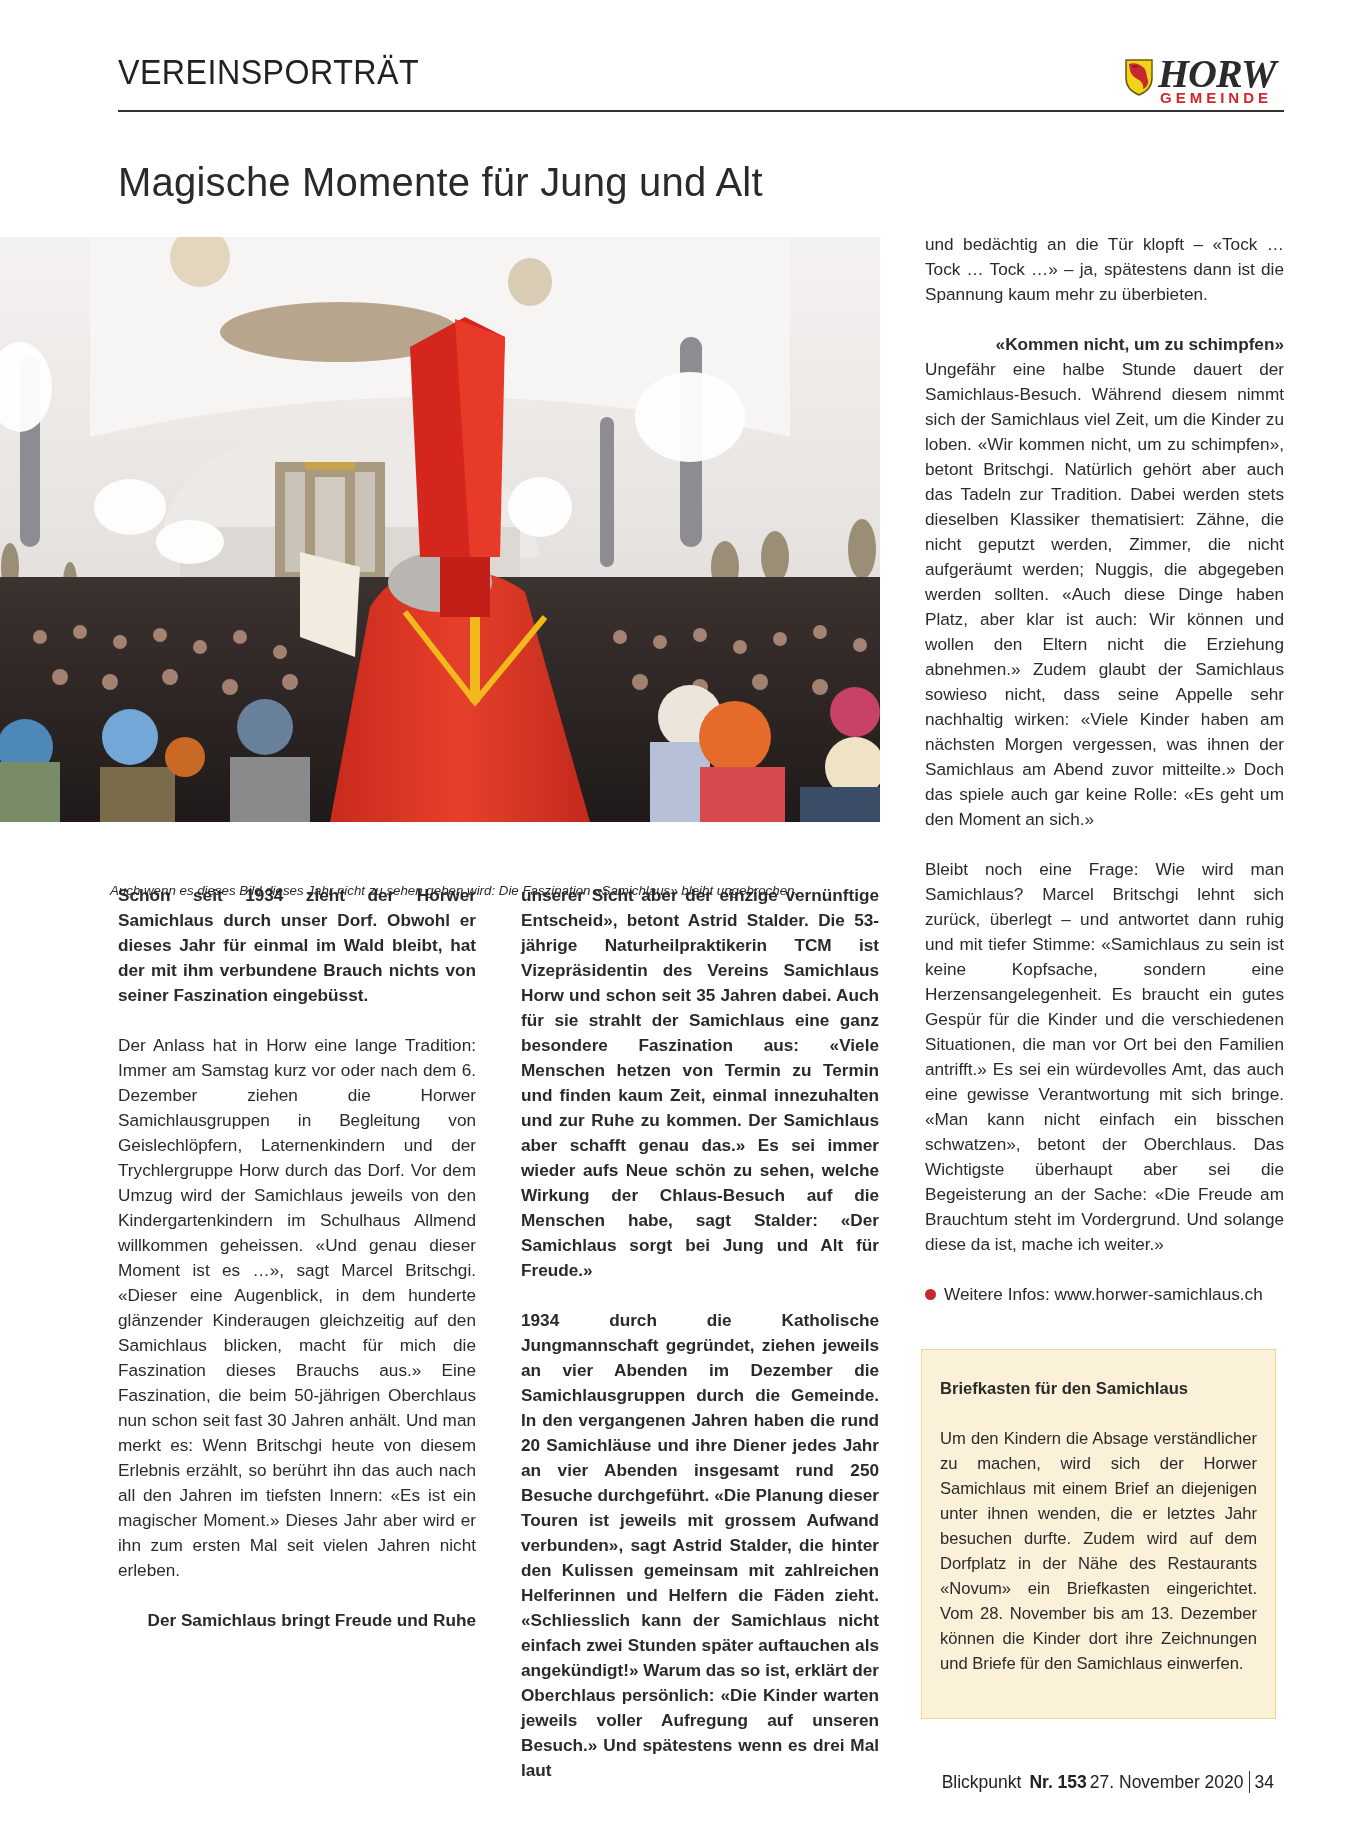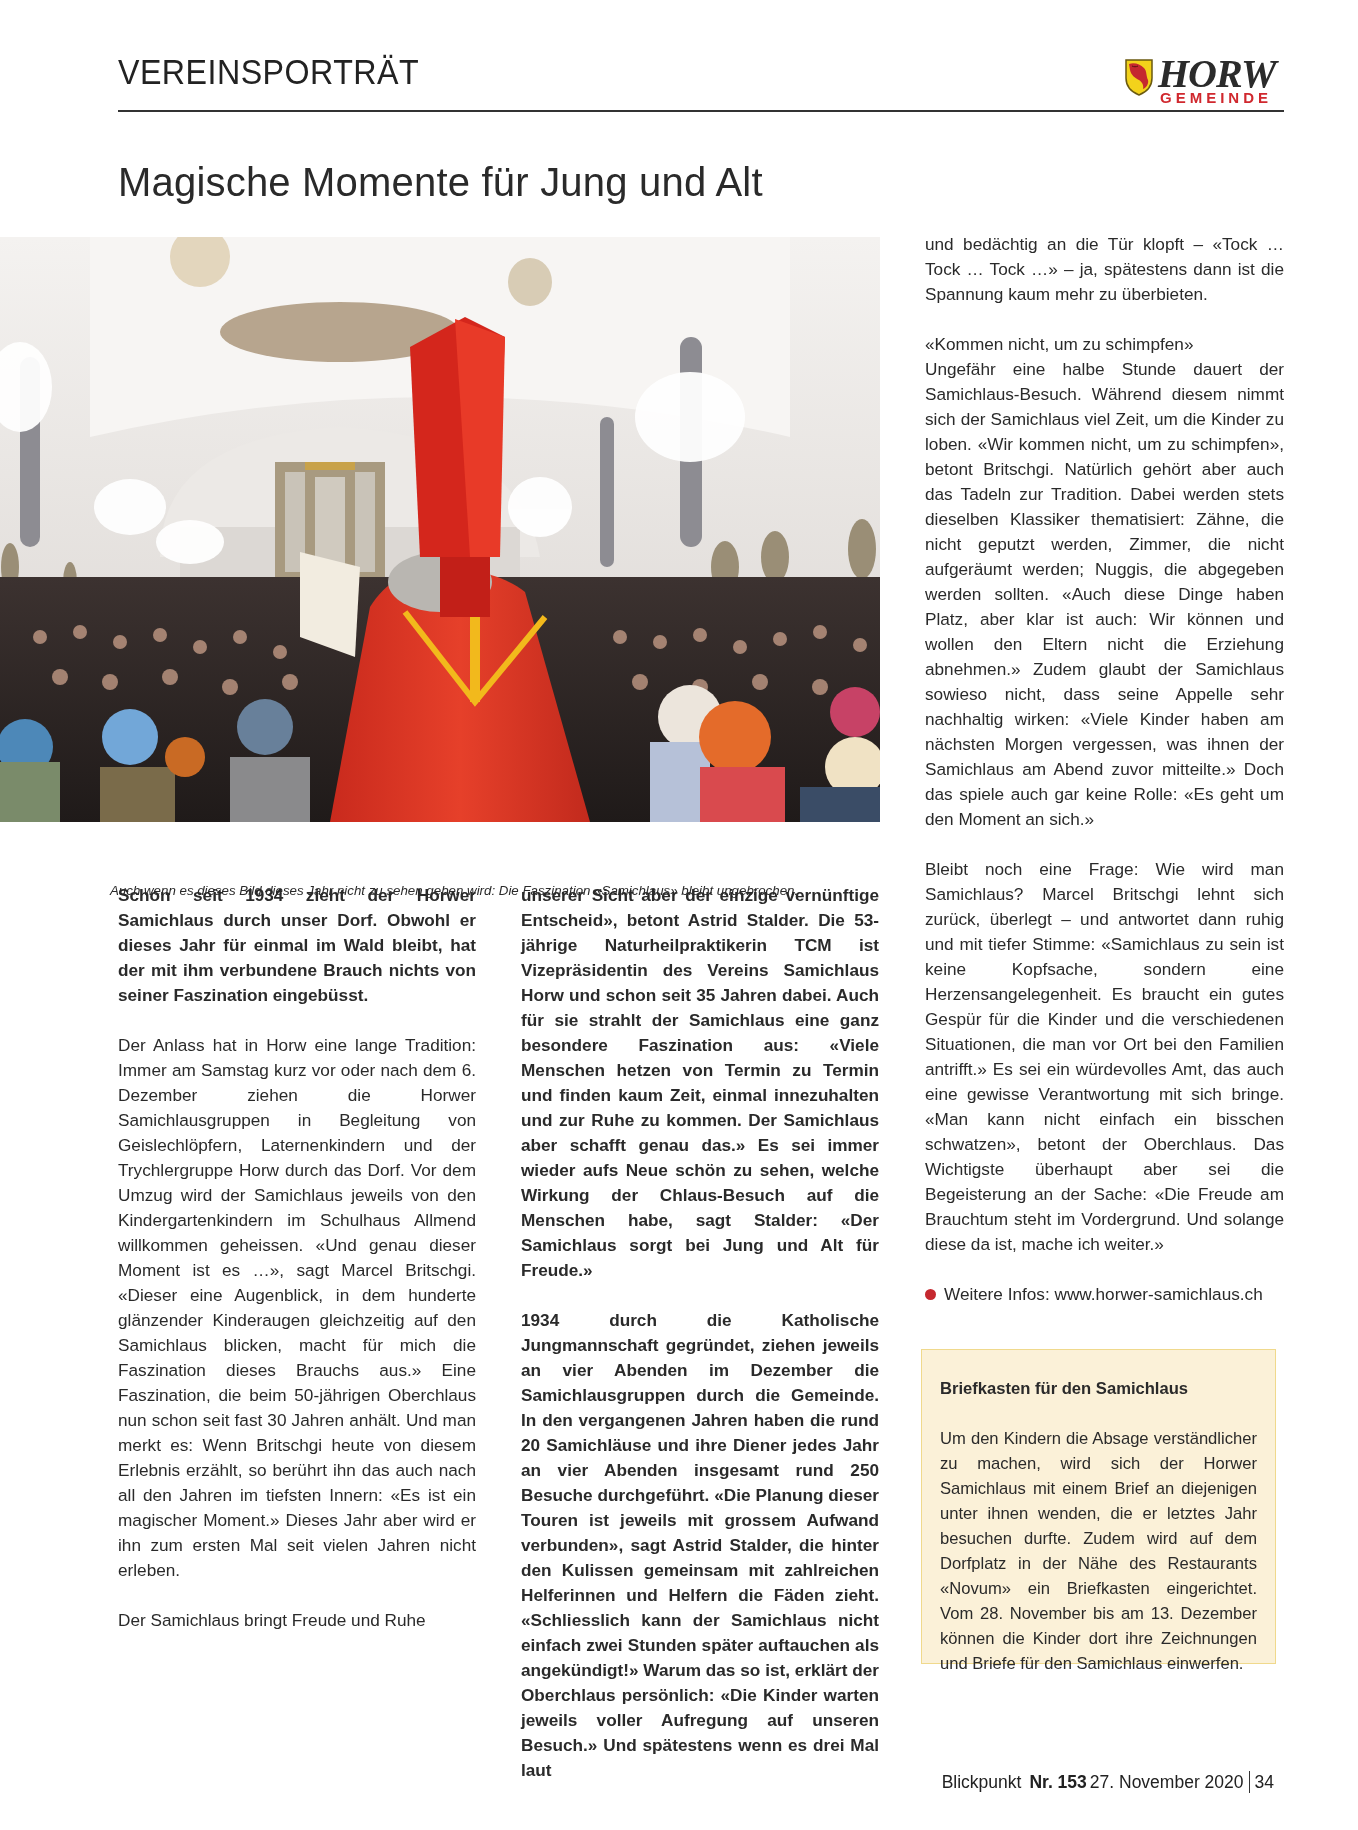--- a/index.html
+++ b/index.html
@@ -16,29 +16,29 @@
 
     .title { position: absolute; left: 118px; top: 160px; font-size: 40px; font-weight: 400; color: #2a2a2a; letter-spacing: 0.2px; }
 
     .photo { position: absolute; left: 0; top: 237px; width: 880px; height: 585px; overflow: hidden; }
     .caption { position: absolute; left: 110px; top: 841px; width: 773px; text-align: left; font-style: italic; font-size: 13.3px; color: #2a2a2a; margin-top: 42px; }
 
     .col { position: absolute; font-size: 17.2px; line-height: 25px; text-align: justify; color: #2a2a2a; }
     .col p { margin: 0; }
     .col .gap { height: 25px; }
     .col .lead { font-weight: 700; }
-    .col .subhead { font-weight: 400; text-align: left; }
+    .col .subhead { font-weight: 700; text-align: right; }
     .col1 { left: 118px; top: 883px; width: 358px; }
     .col2 { left: 521px; top: 883px; width: 358px; font-weight: bold; }
     .col3 { left: 925px; top: 232px; width: 359px; }
 
     .info-line { text-align: left; display: flex; align-items: center; gap: 8px; }
     .bullet { display: inline-block; width: 11px; height: 11px; border-radius: 50%; background: #c5282f; flex: 0 0 auto; }
 
-    .box { position: absolute; left: 921px; top: 1349px; width: 355px; height: 315px; background: #fbf1d8; border: 1.5px solid #f0d98c; padding: 26px 18px 0 18px; font-size: 16.6px; line-height: 25px; color: #2a2a2a; }
+    .box { position: absolute; left: 921px; top: 1349px; width: 355px; height: 370px; background: #fbf1d8; border: 1.5px solid #f0d98c; padding: 26px 18px 0 18px; font-size: 16.6px; line-height: 25px; color: #2a2a2a; }
     .box .box-title { font-weight: 700; font-size: 16.6px; }
     .box .box-text { margin-top: 25px; text-align: justify; }
 
     .footer { position: absolute; right: 84px; top: 1771px; font-size: 17.5px; color: #222; display: flex; align-items: center; }
     .footer .nr { font-weight: 700; margin-left: 8px; }
     .footer .date { margin-left: 3px; }
     .footer .sep { display: inline-block; width: 1px; height: 22px; background: #333; margin: 0 5px; }
   </style>
 </head>
 <body>

